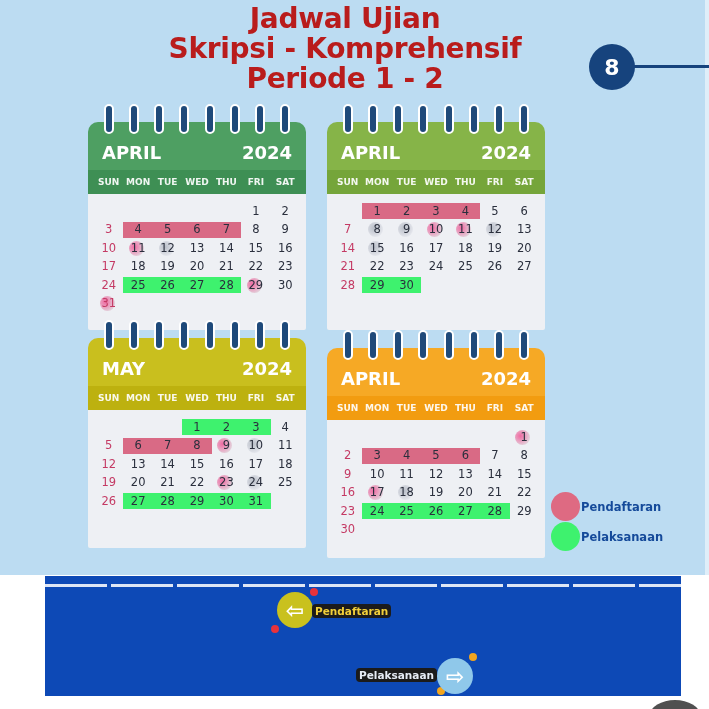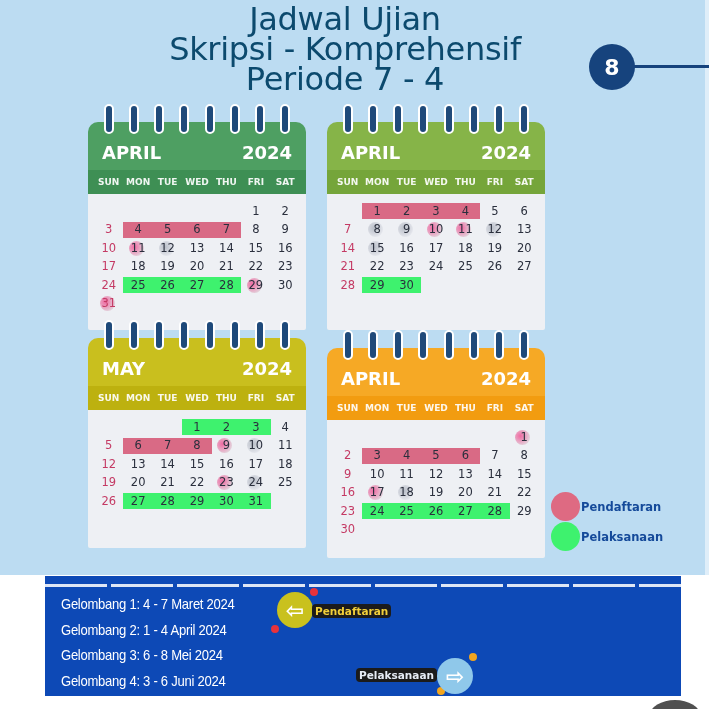--- a/index.html
+++ b/index.html
@@ -3,22 +3,22 @@
 <meta charset="utf-8">
 <style>
   * { box-sizing: border-box; margin: 0; padding: 0; }
   html, body { width: 709px; height: 709px; overflow: hidden; background: #ffffff; }
   body { font-family: "DejaVu Sans", sans-serif; position: relative; }
 
   .panel { position: absolute; left: 0; top: 0; width: 709px; height: 575px; background: #bcdcf2; }
   .panel-edge { position: absolute; right: 0; top: 0; width: 4px; height: 575px; background: #dfeef9; }
 
   .title { position: absolute; left: 150px; width: 390px; top: 4px; text-align: center;
-           color: #0c4a6e; font-family: "DejaVu Sans", sans-serif; font-weight: normal;
-           font-size: 32px; line-height: 30px; letter-spacing: -0.3px; }
+           color: #b91c1c; font-family: "DejaVu Sans", sans-serif; font-weight: bold;
+           font-size: 28px; line-height: 30px; letter-spacing: -0.3px; }
 
   .badge { position: absolute; left: 589px; top: 44px; width: 46px; height: 46px; border-radius: 50%;
            background: #16437d; color: #fff; font-weight: bold; font-size: 22px;
            display: flex; align-items: center; justify-content: center; }
   .badge-line { position: absolute; left: 634px; top: 65px; width: 75px; height: 3px; background: #16437d; }
 
   .cal { position: absolute; width: 218px; }
   .cal .rings { position: absolute; left: 0; top: -8px; width: 100%; height: 32px; display: flex;
                 justify-content: space-between; padding: 0 16px; z-index: 3; }
   .cal .ring { width: 10px; height: 30px; border-radius: 6px; background: #1f4a7a; border: 2px solid #ffffff; }
@@ -64,21 +64,21 @@
 </style>
 </head>
 <body>
 
 <div class="panel"></div>
 <div class="panel-edge"></div>
 
 <div class="title">
   <div>Jadwal Ujian</div>
   <div>Skripsi - Komprehensif</div>
-  <div>Periode 7 - 4</div>
+  <div>Periode 1 - 2</div>
 </div>
 
 <div class="badge">8</div>
 <div class="badge-line"></div>
 
 <div class="cal" id="cal-0" style="left:88px; top:112px; height:218px;">
     <div class="head" style="background: rgb(78, 159, 98);"></div>
     <div class="rings">
       <div class="ring"></div>
       <div class="ring"></div>
@@ -357,26 +357,20 @@
   <div class="circle" style="background:#de6a82;"></div>
   <div class="lbl">Pendaftaran</div>
 </div>
 <div class="legend" style="top:522px;">
   <div class="circle" style="background:#3ef26e;"></div>
   <div class="lbl">Pelaksanaan</div>
 </div>
 
 <div class="info">
   <div class="stripe"></div>
-  <div class="left">
-    <div class="line">Gelombang 1: 4 - 7 Maret 2024</div>
-    <div class="line">Gelombang 2: 1 - 4 April 2024</div>
-    <div class="line">Gelombang 3: 6 - 8 Mei 2024</div>
-    <div class="line">Gelombang 4: 3 - 6 Juni 2024</div>
-  </div>
 
   <div class="spot" style="left:265px; top:12px; background:#e8323c;"></div>
   <div class="spot" style="left:226px; top:49px; background:#e8323c;"></div>
   <div class="arrow-badge" style="left:232px; top:16px; background:#c9c11e;">⇦</div>
   <div class="pill-label" style="left:267px; top:28px; color:#f1cf3a;">Pendaftaran</div>
 
   <div class="spot" style="left:424px; top:77px; background:#f2a51e;"></div>
   <div class="spot" style="left:392px; top:111px; background:#f2a51e;"></div>
   <div class="arrow-badge" style="left:392px; top:82px; background:#8fc8ea;">⇨</div>
   <div class="pill-label" style="left:311px; top:92px; color:#e6ecf5;">Pelaksanaan</div>

